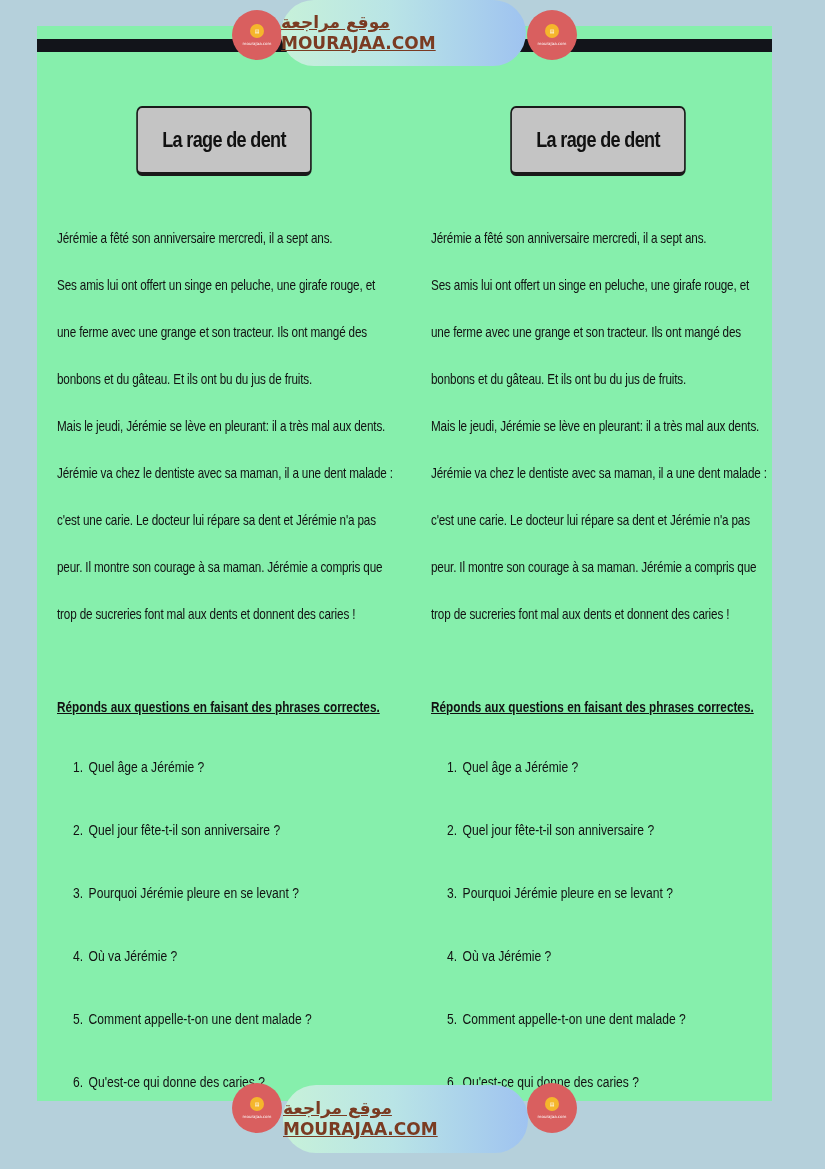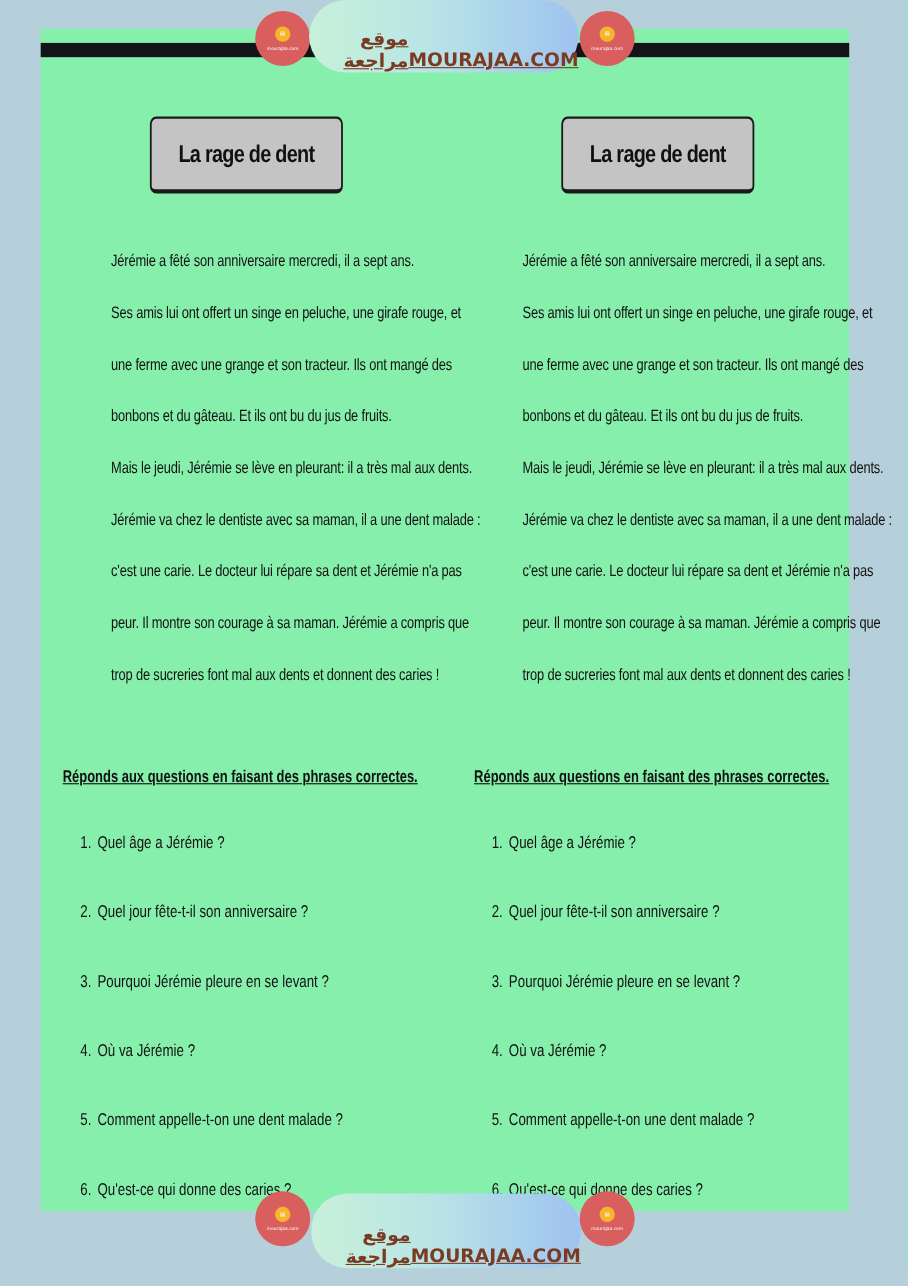--- a/index.html
+++ b/index.html
@@ -23,21 +23,21 @@
       position:absolute; top:80px; width:214px; height:70px;
       background:#c4c4c4; border:2px solid #1a1a1a; border-bottom-width:4px;
       border-radius:7px; box-sizing:border-box;
       display:flex; align-items:center; justify-content:center;
       font-family:"Liberation Sans", sans-serif; font-weight:bold;
       font-size:22px; color:#111; letter-spacing:-0.8px;
       transform:scaleX(0.82);
     }
     .col.left .title-box { left:60px; }
     .col.right .title-box { left:60px; }
-    .story { position:absolute; top:198px; left:0; width:340px;margin-left:44px; }
+    .story { position:absolute; top:198px; left:0; width:340px; }
     .story p {
       margin:0; height:47px; line-height:28px;
       font-size:15px; color:#111; white-space:nowrap;
       transform-origin:left center; transform:scaleX(0.78);
       letter-spacing:-0.2px;
     }
     .instruction {
       position:absolute; top:672px; left:0;
       font-weight:bold; font-size:15.5px; color:#111;
       text-decoration:underline; white-space:nowrap;
@@ -50,21 +50,21 @@
       display:flex;
     }
     .question .num { width:20px; display:inline-block; }
     .badge-wrap { position:absolute; left:0; width:825px; height:80px; }
     .badge-wrap.top { top:-2px; }
     .badge-wrap.bottom { top:1080px; }
     .pill {
       position:absolute; left:281px; top:2px; width:245px; height:66px;
       border-radius:33px;
       background:linear-gradient(90deg,#c7f1d9 0%,#b9e4e6 45%,#9fc3f0 100%);
-      display:flex; flex-direction:row; align-items:flex-end; justify-content:center;
+      display:flex; flex-direction:column; align-items:flex-start; justify-content:center;
     }
     .badge-wrap.bottom .pill { left:283px; top:5px; height:68px; }
     .pill .ar {
       font-family:"DejaVu Sans", sans-serif; font-weight:bold;
       color:#7a3b22; font-size:17px; text-decoration:underline; line-height:20px;
     }
     .pill .en {
       font-family:"DejaVu Sans", sans-serif; font-weight:bold;
       color:#7a3b22; font-size:17px; text-decoration:underline; line-height:22px;
     }

